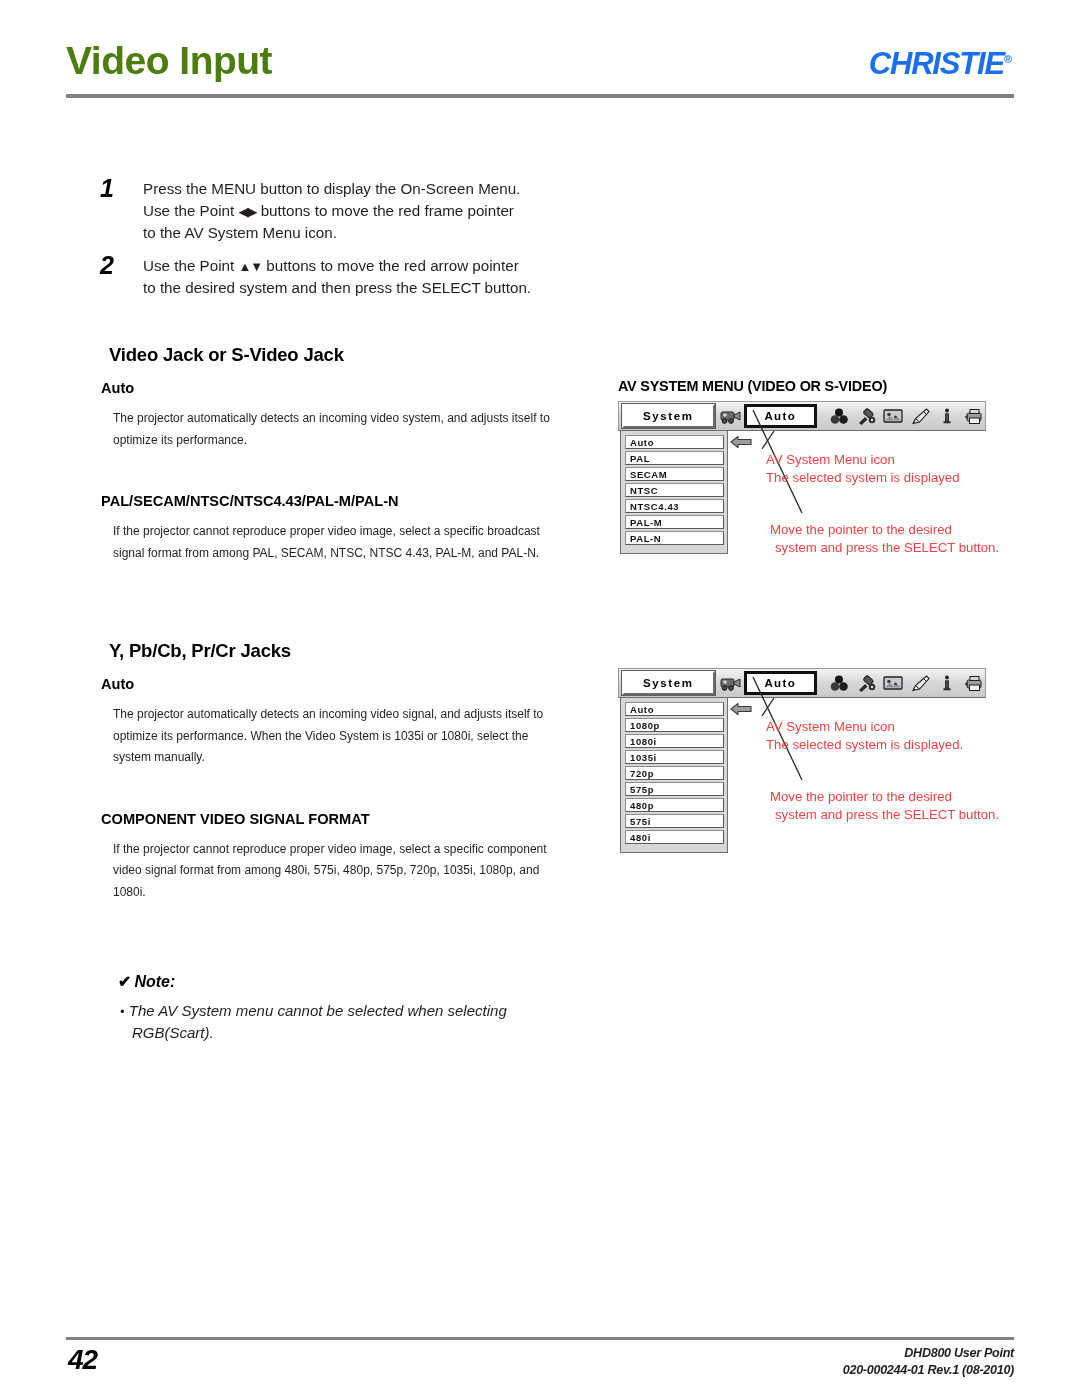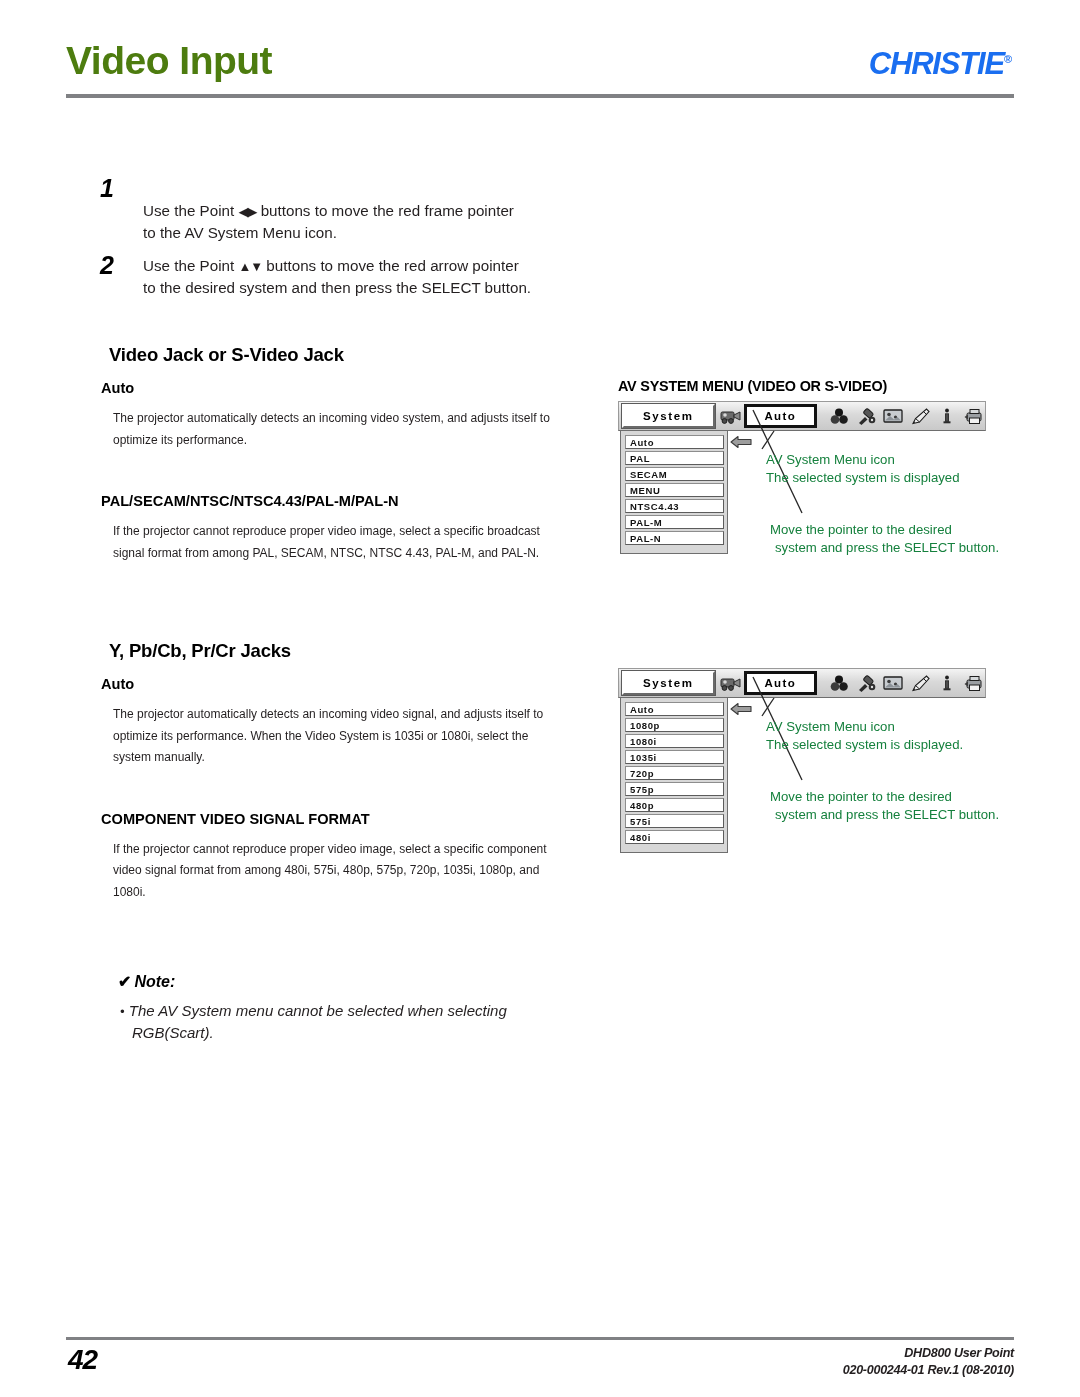--- a/index.html
+++ b/index.html
@@ -258,21 +258,21 @@
     position: absolute;
     left: 112px;
     top: 4px;
     width: 22px;
     height: 14px;
   }
   .callout {
     position: absolute;
     font-size: 13.2px;
     line-height: 18px;
-    color: #15803d;
+    color: #ef4444;
   }
   .leader {
     position: absolute;
     overflow: visible;
   }
 
   
   .footer-rule {
     position: absolute;
     left: 66px; top: 1337px;
@@ -309,21 +309,21 @@
     <div class="header-title">Video Input</div>
     <div class="brand-logo"><span>CHRISTIE</span><span class="reg">®</span></div>
   </div>
   <div class="header-rule"></div>
 
 
   <div class="steps">
     <div class="step">
       <div class="step-num">1</div>
       <div class="step-text">
-        <br>
+        <span>Press the MENU button to display the On-Screen Menu.</span><br>
         <span>Use the Point </span><span class="arrowglyph">◀▶</span><span> buttons to move the red frame pointer</span><br>
         <span>to the AV System Menu icon.</span>
       </div>
     </div>
     <div class="step">
       <div class="step-num">2</div>
       <div class="step-text">
         <span>Use the Point </span><span class="arrowglyph">▲▼</span><span> buttons to move the red arrow pointer</span><br>
         <span>to the desired system and then press the SELECT button.</span>
       </div>
@@ -421,21 +421,21 @@
             </svg>
           </span>
         </div>
       </div>
 
       <div class="osd-body">
         <div class="osd-list">
           <div class="osd-item">Auto</div>
           <div class="osd-item">PAL</div>
           <div class="osd-item">SECAM</div>
-          <div class="osd-item">MENU</div>
+          <div class="osd-item">NTSC</div>
           <div class="osd-item">NTSC4.43</div>
           <div class="osd-item">PAL-M</div>
           <div class="osd-item">PAL-N</div>
         </div>
 
         <div class="osd-pointer">
           <svg width="22" height="14" viewBox="0 0 22 14">
             <path d="M1 7 L8 1.5 L8 4.5 L21 4.5 L21 9.5 L8 9.5 L8 12.5 Z" fill="#9d9d9d" stroke="#3b3b3b" stroke-width="1.1" stroke-linejoin="round"></path>
           </svg>
         </div>

